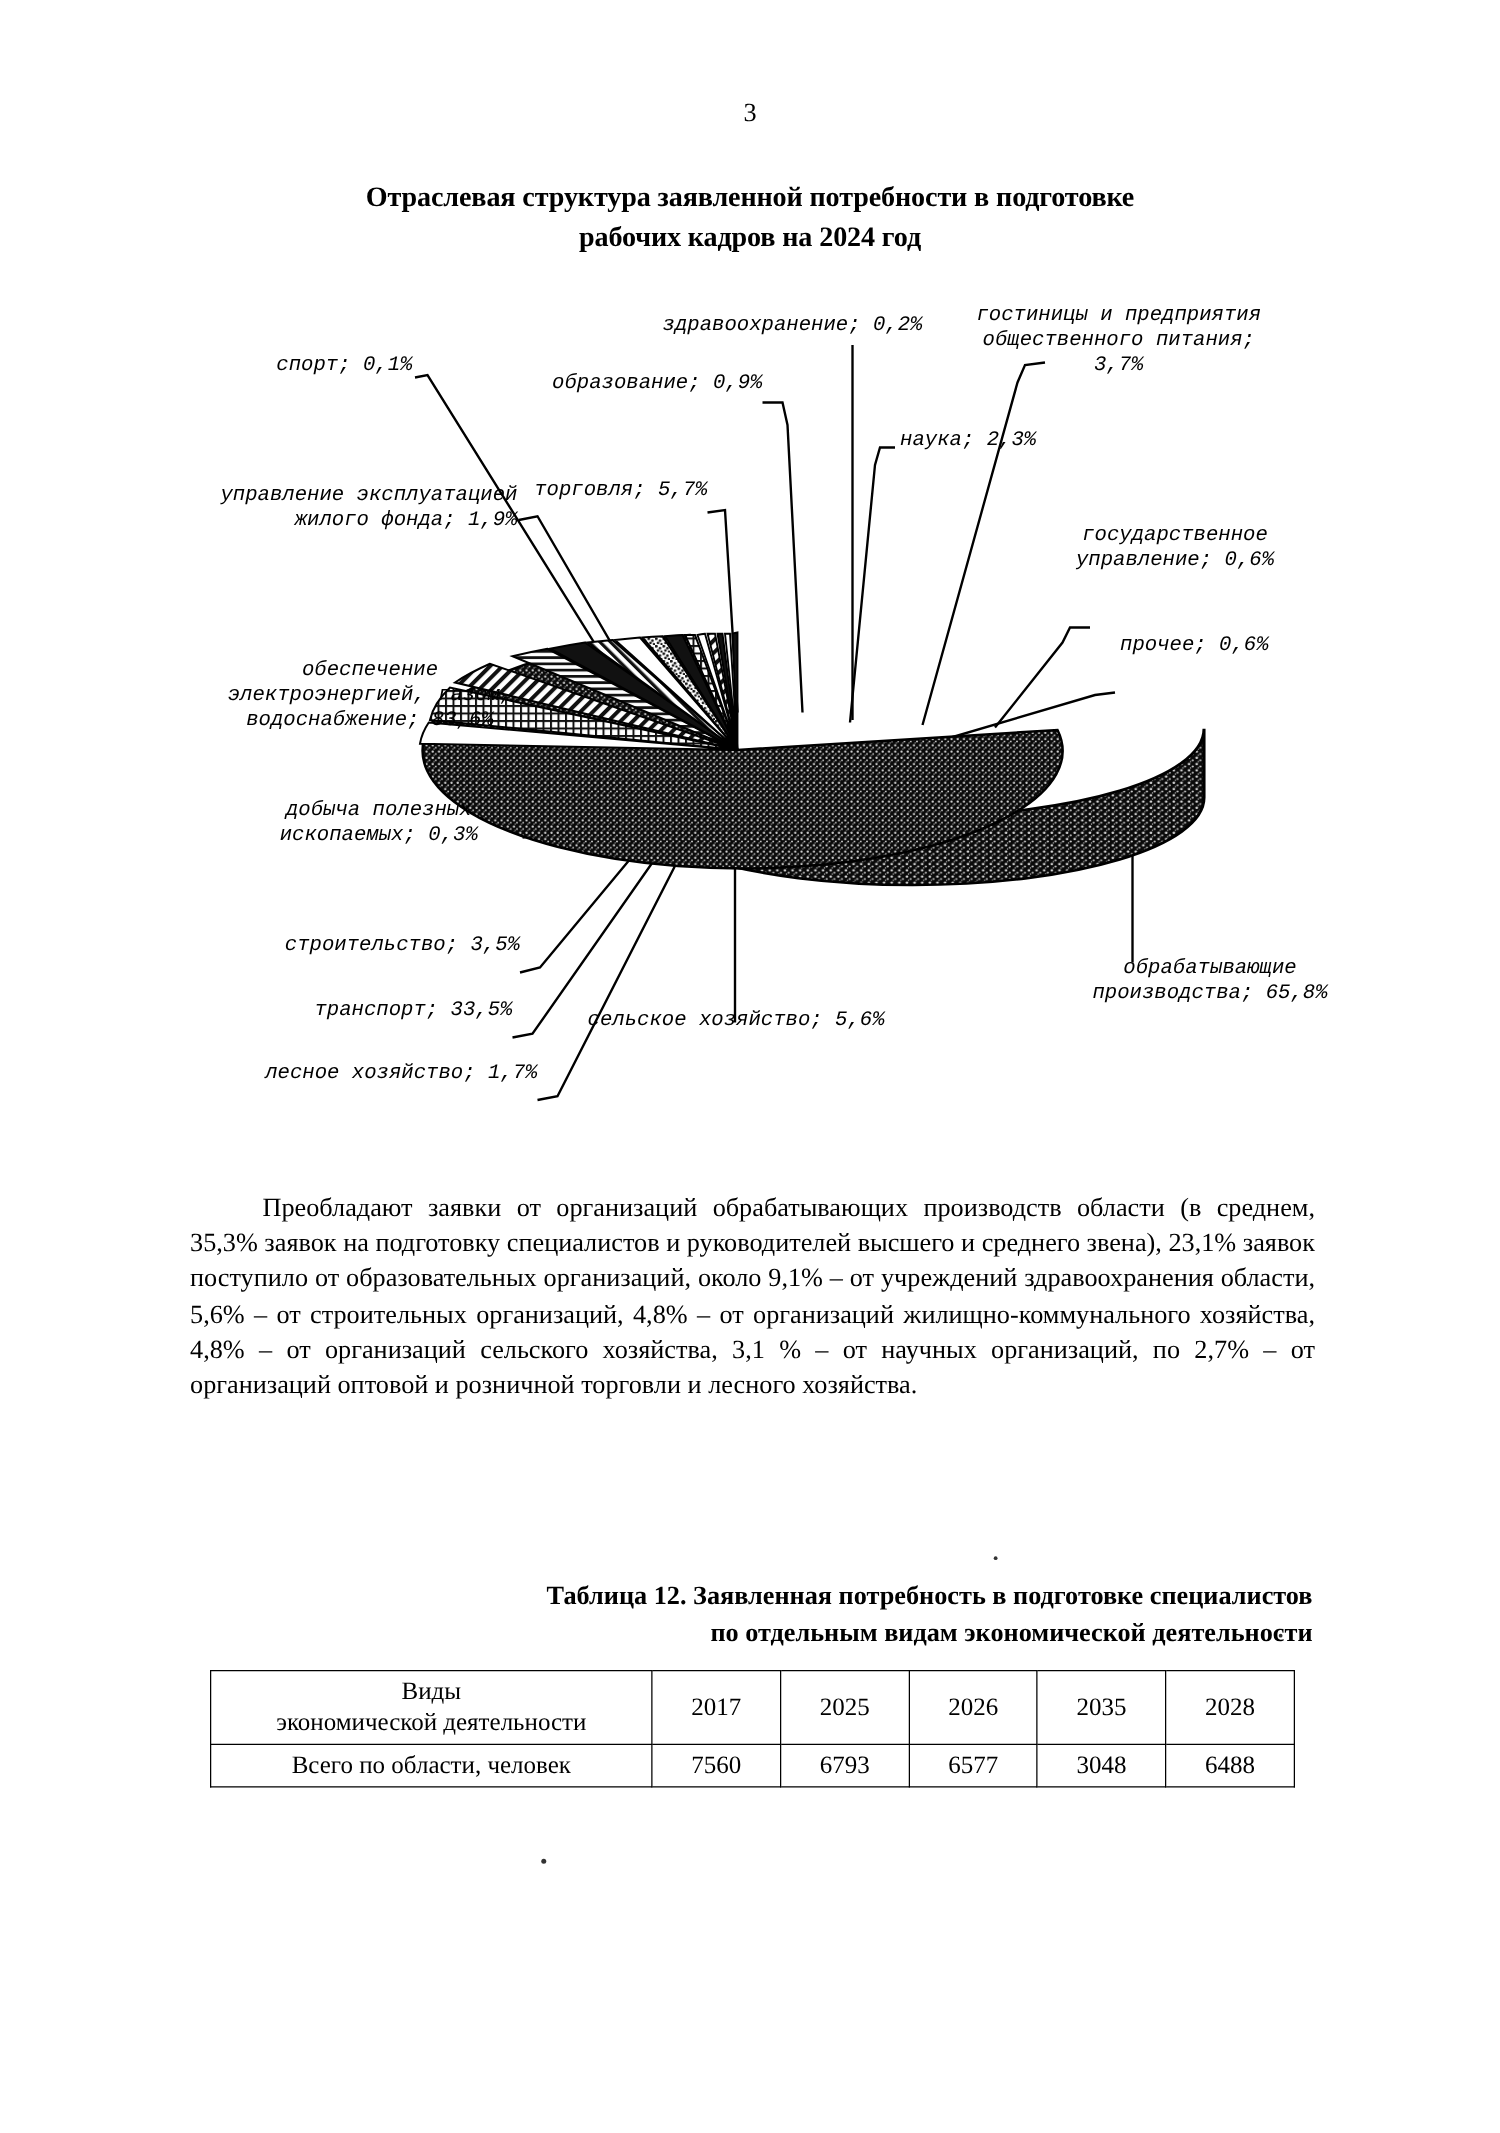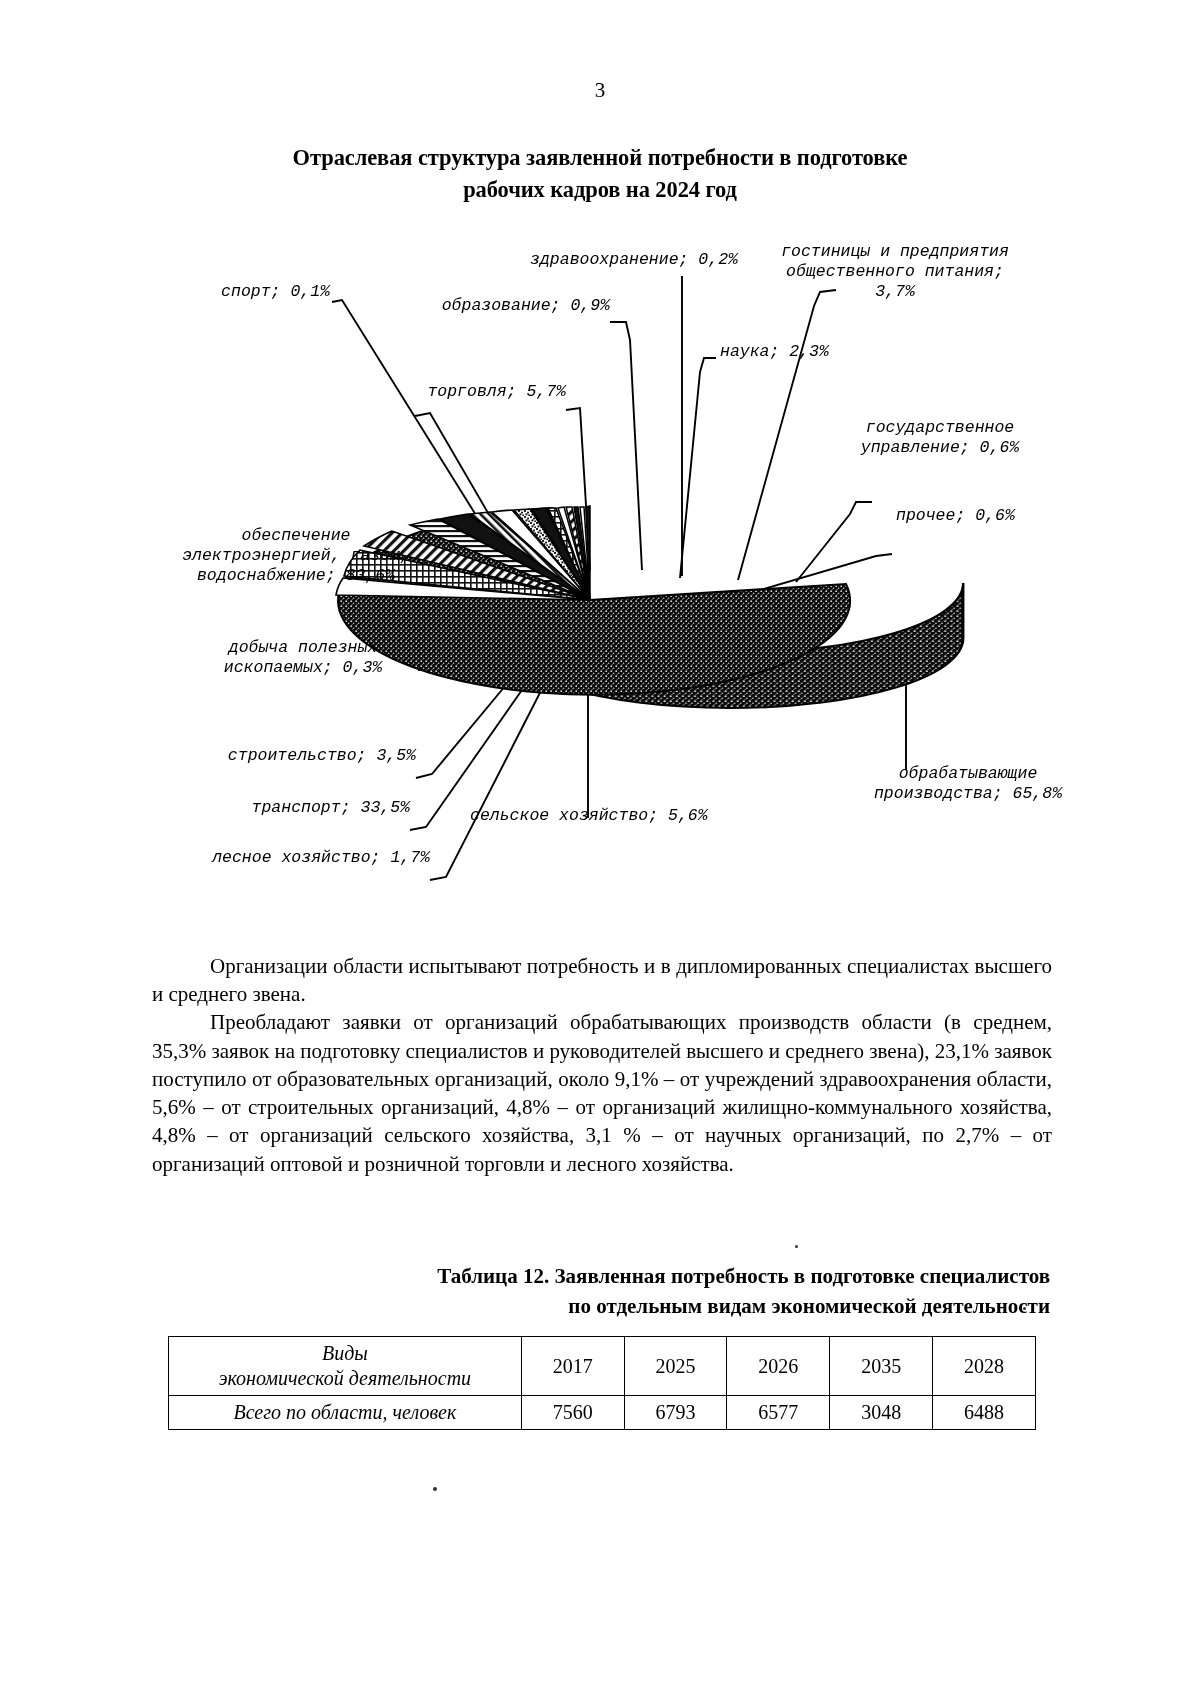--- a/index.html
+++ b/index.html
@@ -121,21 +121,20 @@
   table.data-table td {
     border: 1.6px solid #000;
     padding: 4px 6px;
     text-align: center;
     font-weight: normal;
     line-height: 1.25;
   }
   table.data-table th.th-first,
   table.data-table td.td-first {
     width: 375px;
-    font-style: italic;
   }
   table.data-table th.year-col,
   table.data-table td.year-col {
     width: 98px;
   }
   .th-first-inner { display: block; }
   .th-first-inner .l1 { display: block; }
   .th-first-inner .l2 { display: block; }
 
   
@@ -268,20 +267,22 @@
         <path d="M0,0 L-16,-93 A256,94 0 0 1 -12,-93 Z" fill="#111111" stroke="#000" stroke-width="1.5"></path>
 
         <path d="M0,0 L-10,-93 A256,94 0 0 1 -6,-93 Z" fill="#ffffff" stroke="#000" stroke-width="1.5"></path>
 
         <path d="M0,0 L-4,-93 A256,94 0 0 1 0,-94 Z" fill="#111111" stroke="#000" stroke-width="1.5"></path>
       </g>
     </svg>
 
     <div class="pie-label ta-r" style="left:10px; top:52px; width:200px;">спорт; 0,1%</div>
 
+    <div class="pie-label ta-r" style="left:28px; top:156px; width:266px;">управление эксплуатацией
+жилого фонда; 1,9%</div>
 
     <div class="pie-label ta-c" style="left:58px; top:296px; width:236px;">обеспечение
 электроэнергией, газом,
 водоснабжение; 83,6%</div>
 
     <div class="pie-label ta-c" style="left:66px; top:408px; width:234px;">добыча полезных
 ископаемых; 0,3%</div>
 
     <div class="pie-label ta-r" style="left:46px; top:516px; width:250px;">строительство; 3,5%</div>
 
@@ -307,21 +308,20 @@
 управление; 0,6%</div>
 
     <div class="pie-label ta-l" style="left:776px; top:276px; width:180px;">прочее; 0,6%</div>
 
     <div class="pie-label ta-c" style="left:736px; top:534px; width:224px;">обрабатывающие
 производства; 65,8%</div>
 
   </div>
 
   <div class="body-text">
-    <p>Организации области испытывают потребность и в дипломированных специалистах высшего и среднего звена.</p>
     <p>Преобладают заявки от организаций обрабатывающих производств области (в среднем, 35,3% заявок на подготовку специалистов и руководителей высшего и среднего звена), 23,1% заявок поступило от образовательных организаций, около 9,1% – от учреждений здравоохранения области, 5,6% – от строительных организаций, 4,8% – от организаций жилищно-коммунального хозяйства, 4,8% –  от организаций сельского хозяйства, 3,1 % – от научных организаций, по 2,7% – от организаций оптовой и розничной торговли и лесного хозяйства.</p>
   </div>
 
   <div class="table-caption">
     <div>Таблица 12. Заявленная потребность в подготовке специалистов</div>
     <div>по отдельным видам экономической деятельности</div>
   </div>
 
   <div class="data-table-wrap">
     <table class="data-table">

